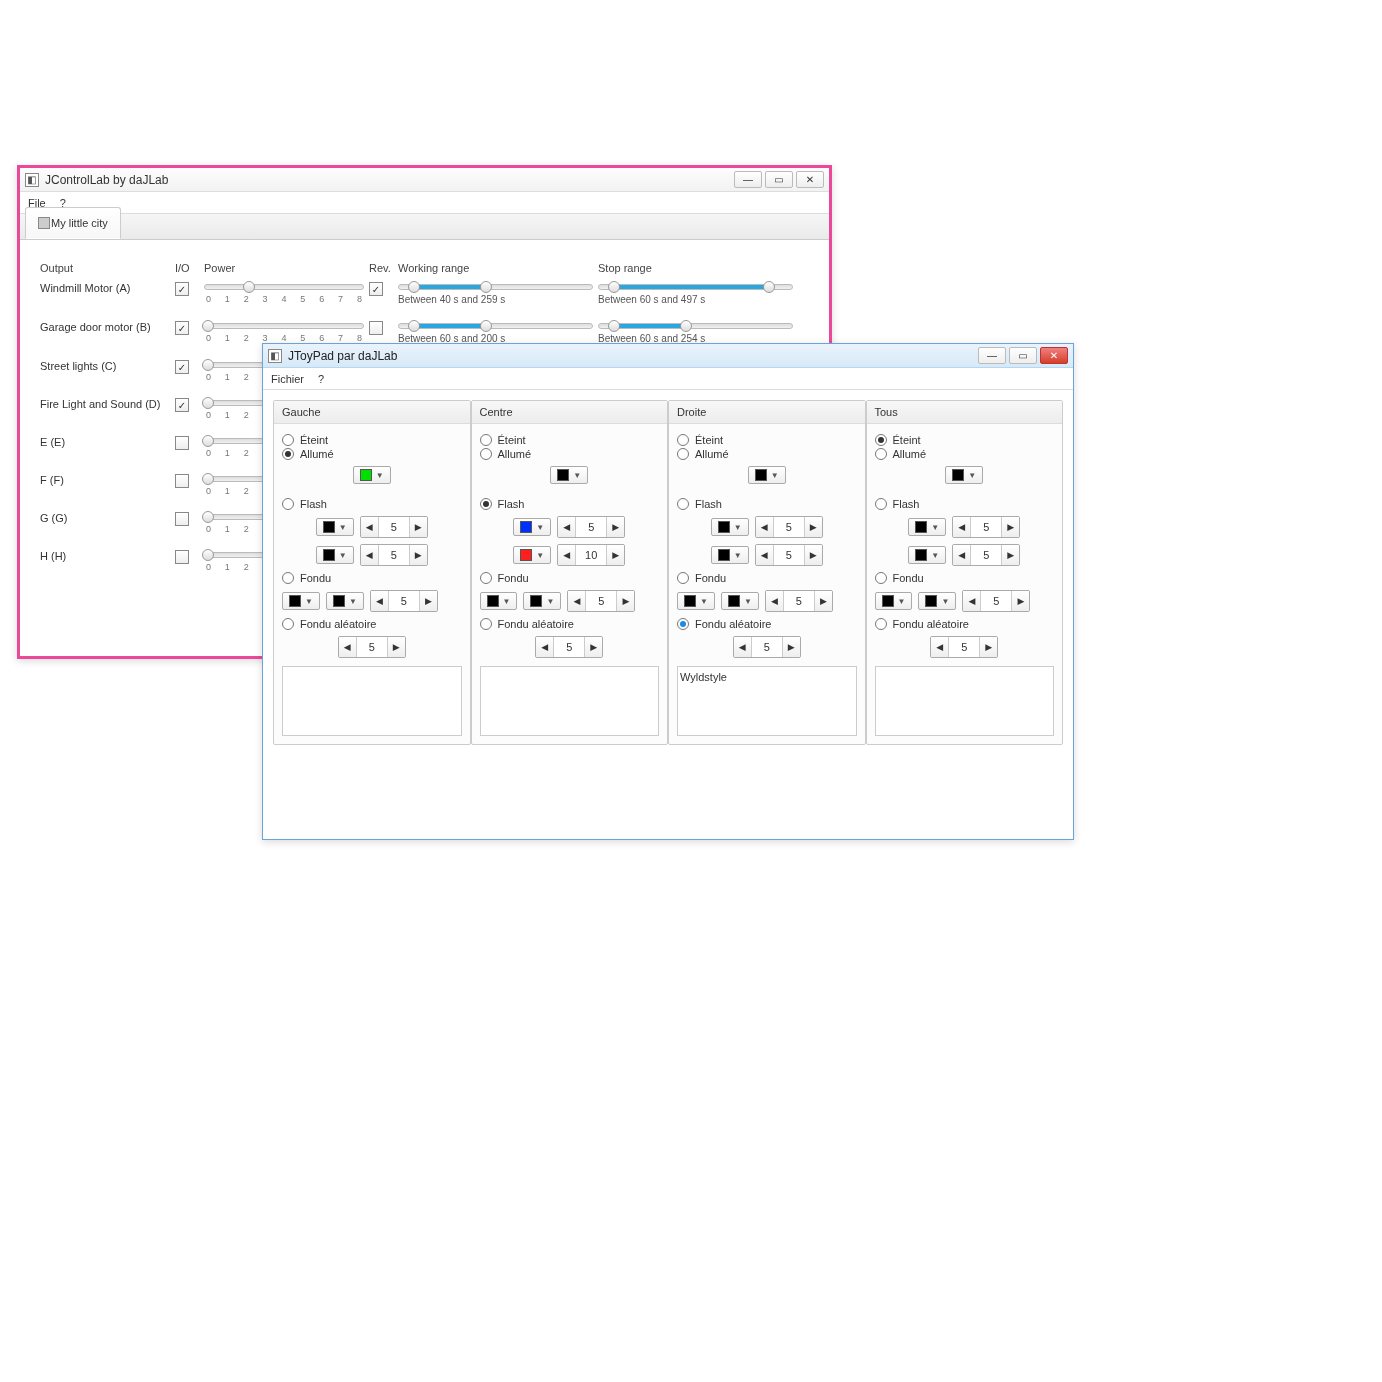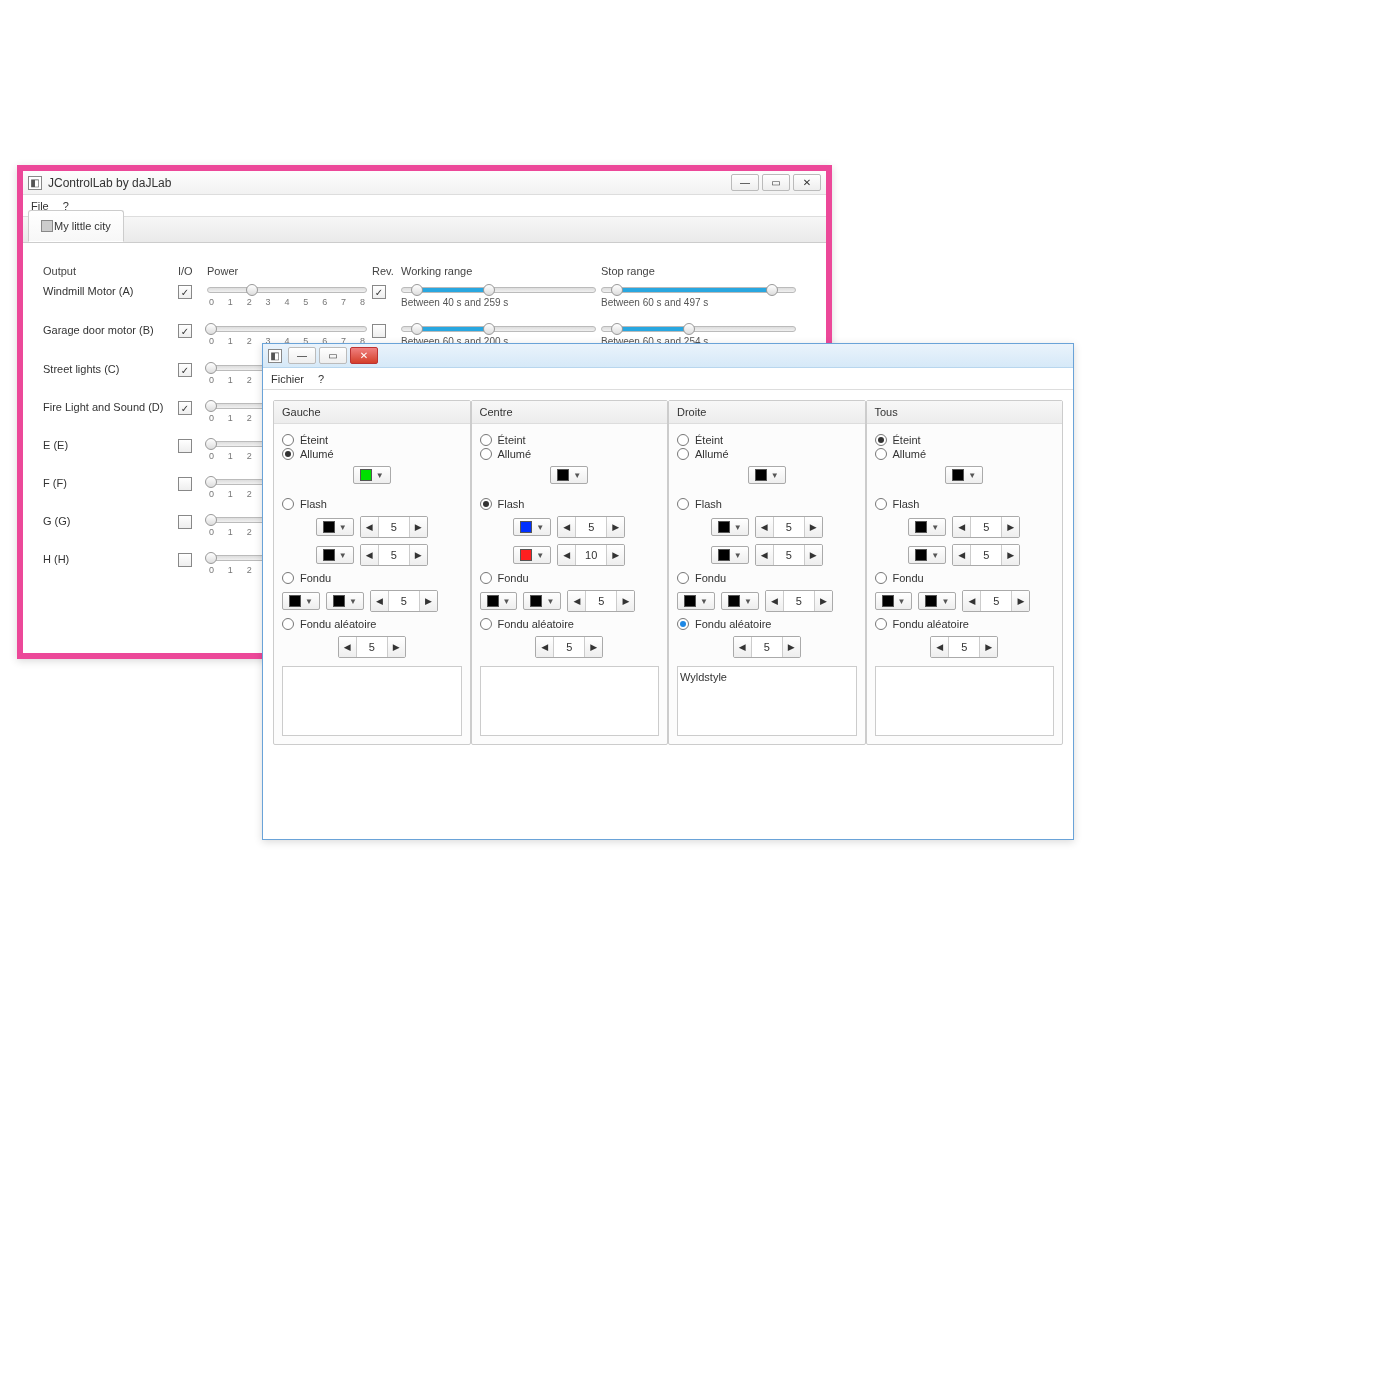--- a/index.html
+++ b/index.html
@@ -7,21 +7,21 @@
   font-family: "Segoe UI", Tahoma, sans-serif;
   font-size: 11px;
   background: #fff;
   width: 1382px;
   height: 1382px;
   position: relative;
   color: #333;
 }
 .window {
   position: absolute;
-  border: 6px solid #ec4899;
+  border: 3px solid #ec4899;
   background: #fff;
   box-shadow: 0 2px 8px rgba(0,0,0,0.15);
 }
 .titlebar {
   height: 24px;
   display: flex;
   align-items: center;
   padding: 0 5px;
   background: linear-gradient(#fdfdfd, #f2f2f2);
   border-bottom: 1px solid #ddd;
@@ -376,20 +376,21 @@
           <div class="range-wrap"></div>
           <div class="range-wrap"></div>
         </div>
       </div>
   </div>
 </div>
 
 <div class="window window-front" style="left:262px; top:343px; width:812px; height:497px;">
   <div class="titlebar active">
     <div class="appicon"></div>
+    <div class="title">JToyPad par daJLab</div>
     <div class="winbtns">
       <div class="winbtn">—</div>
       <div class="winbtn">▭</div>
       <div class="winbtn close">✕</div>
     </div>
   </div>
   <div class="menubar">
     <span>Fichier</span>
     <span>?</span>
   </div>

